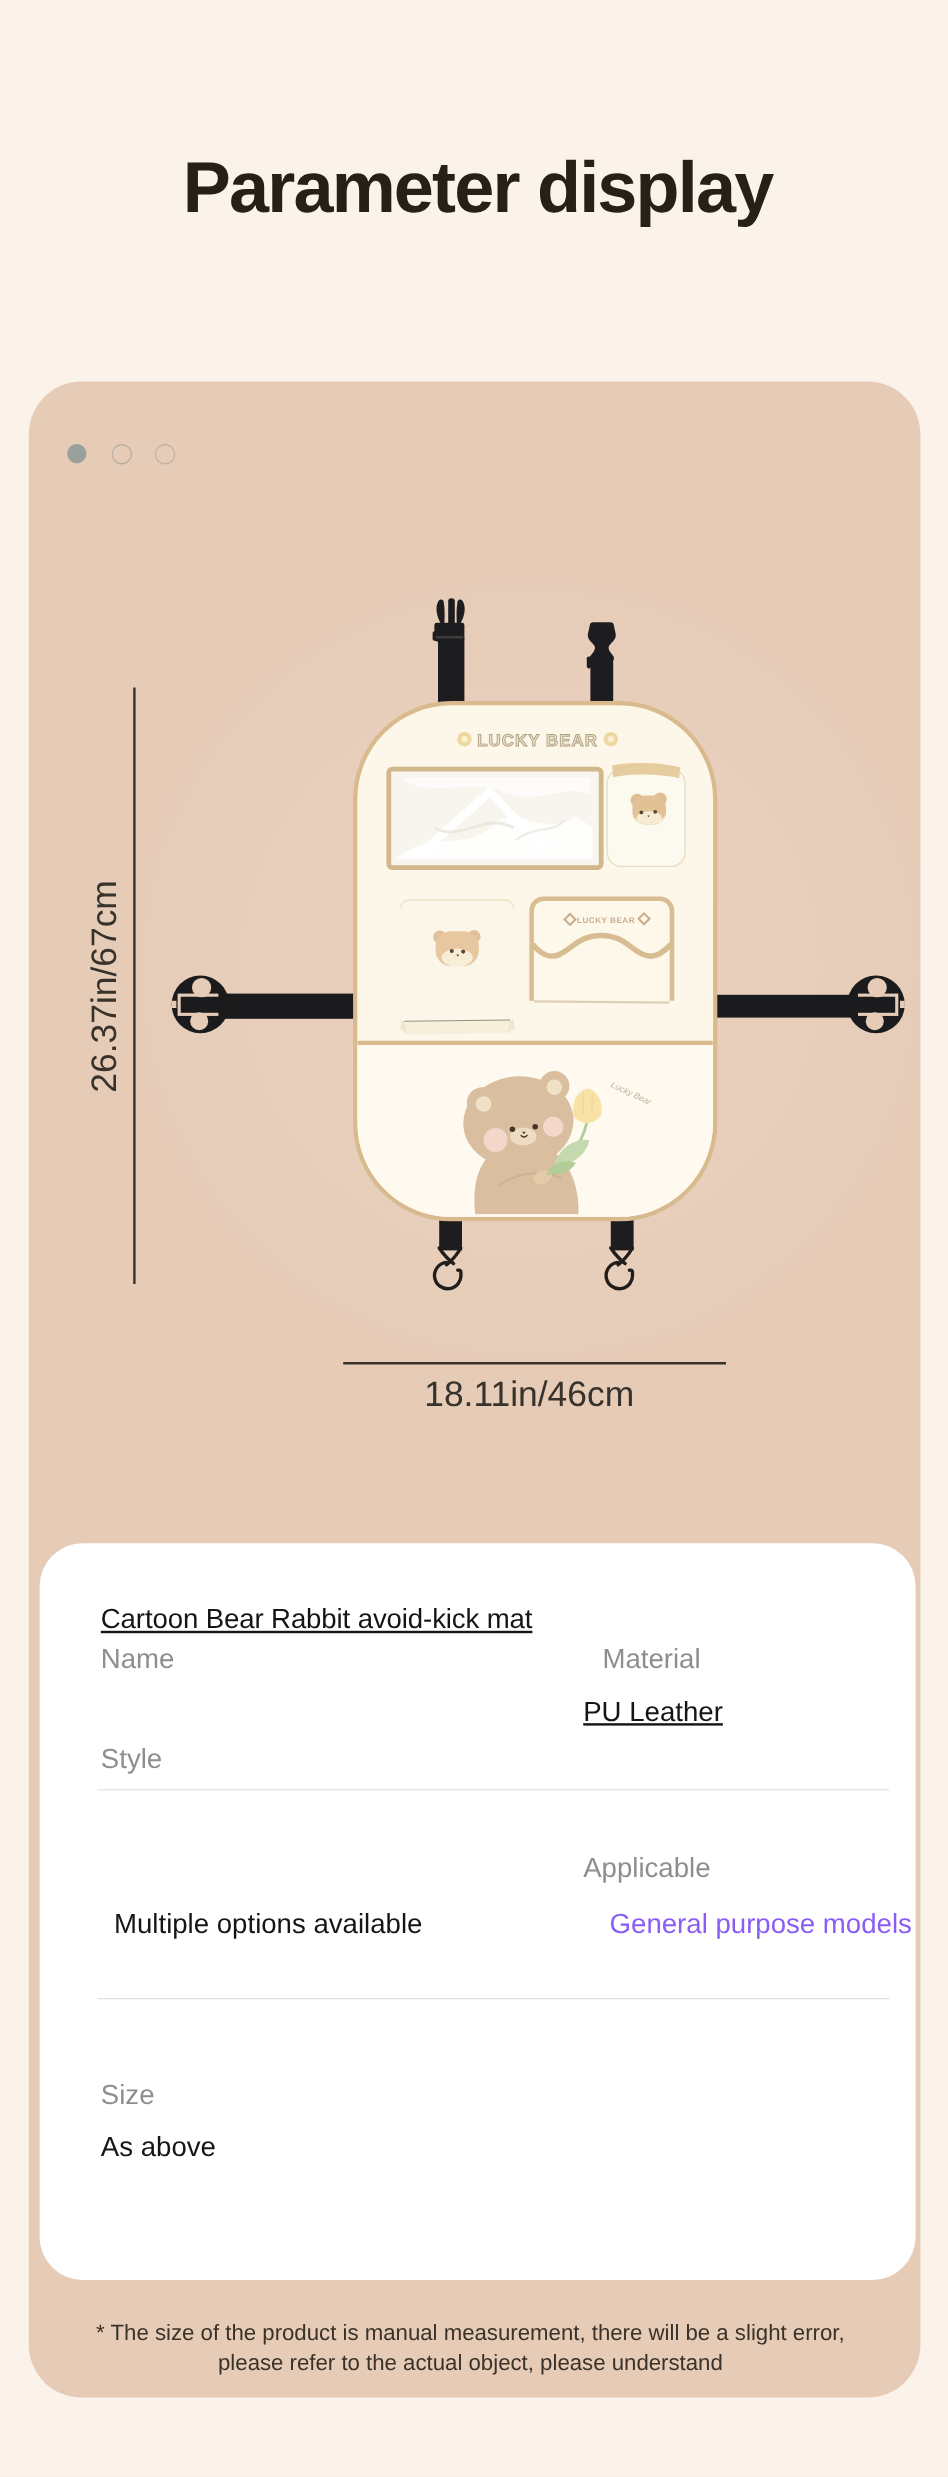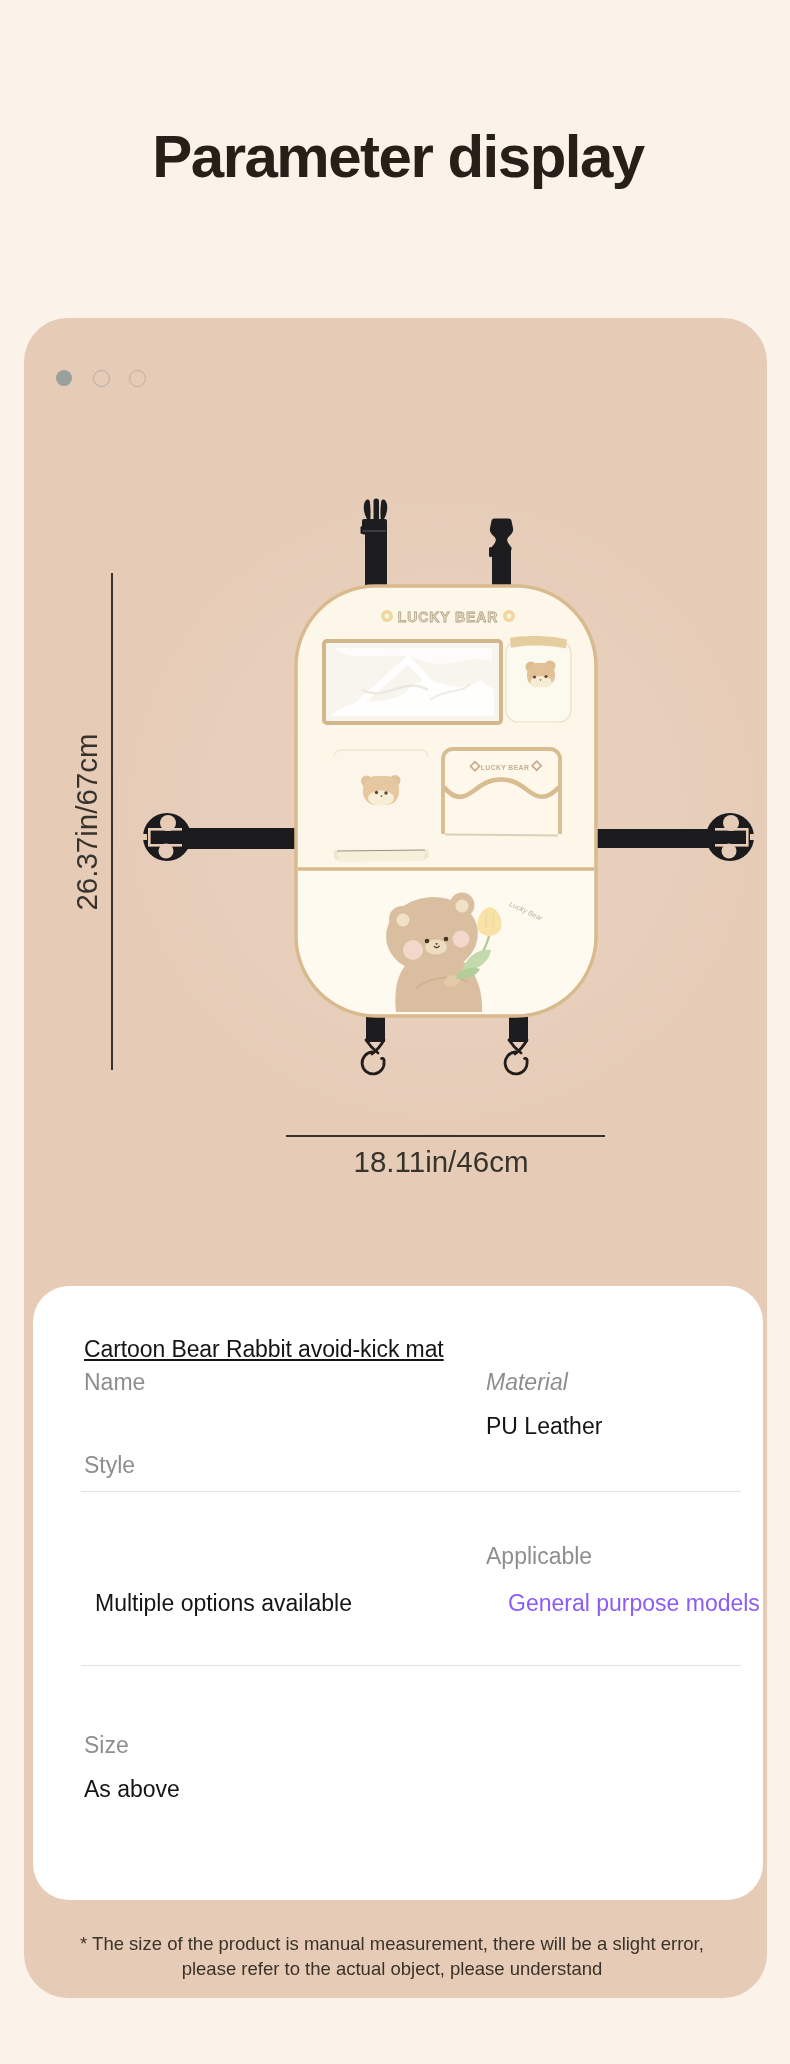--- a/index.html
+++ b/index.html
@@ -216,25 +216,25 @@
       <text x="526" y="913.5" text-anchor="middle" font-size="7.2" font-style="italic" fill="#bfb5a0">Lucky Bear</text>
     </g>
   </g>
 </g>
 </svg>
 
 <div class="abs" style="left:33px;top:1286px;width:730px;height:614px;background:#ffffff;border-radius:36px;"></div>
 
 <div class="abs" style="left:84px;top:1369px;font-size:23px;color:#8e8e8e;">Name</div>
 
-<div class="abs" style="left:486px;top:1369px;font-size:23px;color:#8e8e8e;font-style:italic;">Material</div>
+<div class="abs" style="left:502px;top:1369px;font-size:23px;color:#8e8e8e;">Material</div>
 
 <div class="abs" style="left:84px;top:1336px;font-size:23px;letter-spacing:-0.1px;color:#151515;text-decoration:underline;">Cartoon Bear Rabbit avoid-kick mat</div>
 
-<div class="abs" style="left:486px;top:1413px;font-size:23px;color:#151515;">PU Leather</div>
+<div class="abs" style="left:486px;top:1413px;font-size:23px;color:#151515;text-decoration:underline;">PU Leather</div>
 
 <div class="abs" style="left:81px;top:1491px;width:660px;height:1px;background:#e2e2e2;"></div>
 
 <div class="abs" style="left:84px;top:1452px;font-size:23px;color:#8e8e8e;">Style</div>
 
 <div class="abs" style="left:486px;top:1543px;font-size:23px;color:#8e8e8e;">Applicable</div>
 
 <div class="abs" style="left:84px;top:1590px;font-size:23px;color:#151515;margin-left:11px;">Multiple options available</div>
 
 <div class="abs" style="left:508px;top:1590px;font-size:23px;color:#8b5cf6;">General purpose models</div>

